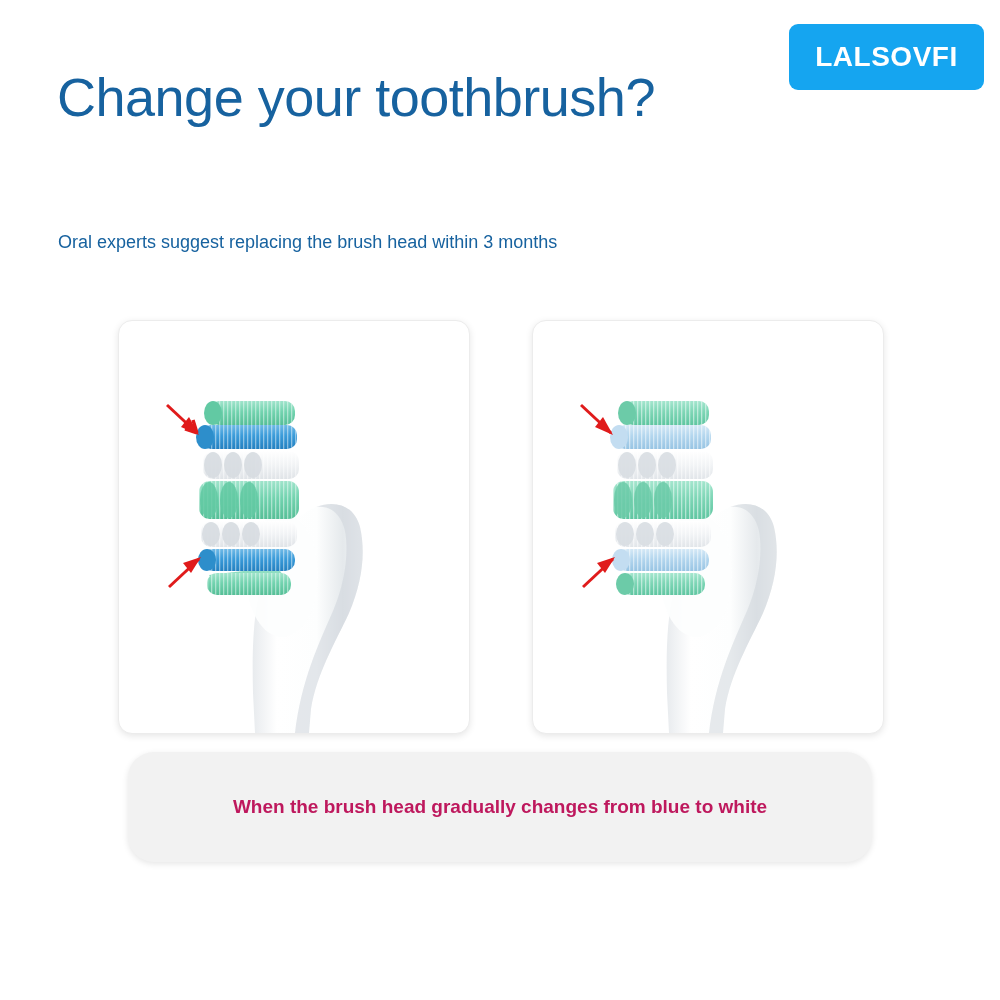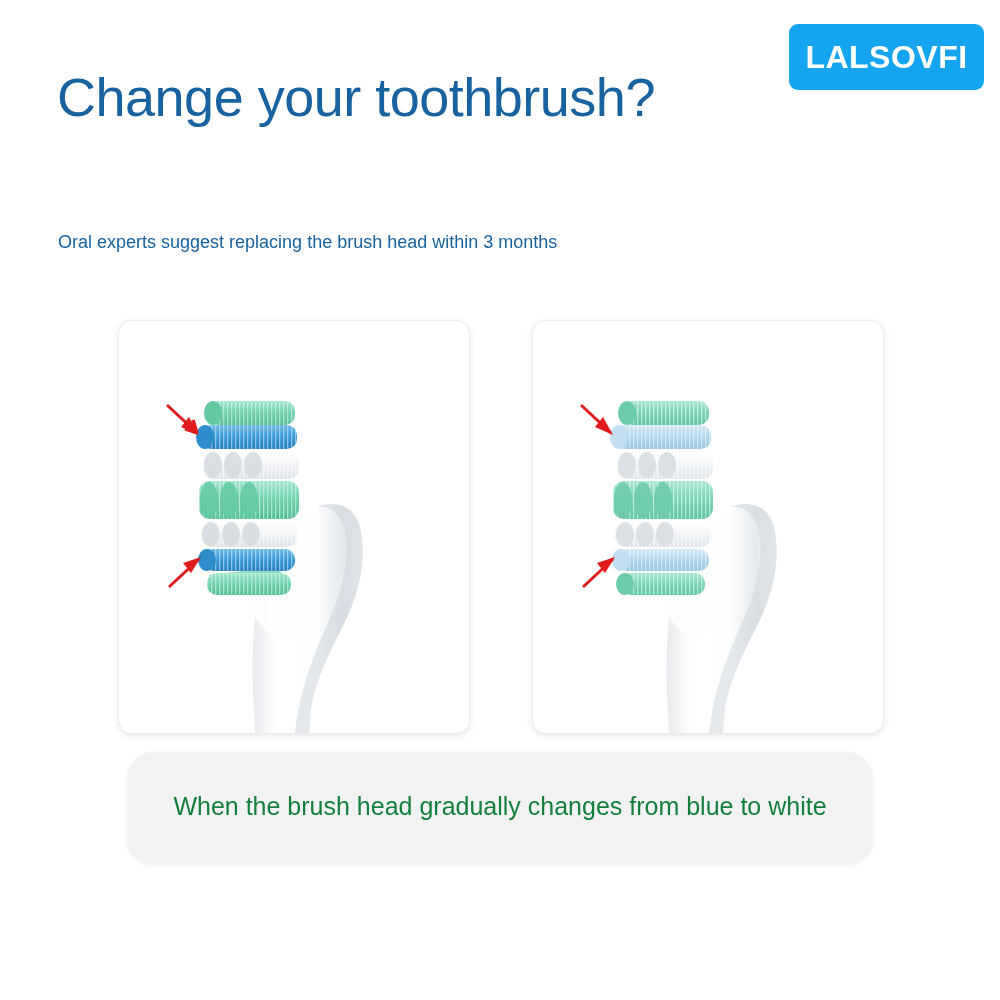--- a/index.html
+++ b/index.html
@@ -25,21 +25,21 @@
     background: #15a5f0;
     border-radius: 9px;
     display: flex;
     align-items: center;
     justify-content: center;
   }
   #logo-wordmark {
     color: #ffffff;
     font-family: "Liberation Sans", sans-serif;
     font-weight: bold;
-    font-size: 32px;
+    font-size: 28px;
     letter-spacing: 0.5px;
     line-height: 1;
     white-space: nowrap;
   }
 
   
   #headline {
     position: absolute;
     left: 57px;
     top: 62px;
@@ -96,24 +96,25 @@
     height: 110px;
     background: #f2f2f2;
     border-radius: 26px;
     box-shadow: 0 2px 6px rgba(0,0,0,0.10);
     display: flex;
     flex-direction: column;
     align-items: center;
     justify-content: center;
   }
   .caption-line {
-    color: #15803d;
-    font-size: 25px;
+    color: #be185d;
+    font-size: 19px;
     line-height: 1.75;
     white-space: nowrap;
+    font-weight: bold;
   }
 </style>
 </head>
 <body>
 
 <div id="logo-badge">
   <span id="logo-wordmark">LALSOVFI</span>
 </div>
 
 <div id="headline">

